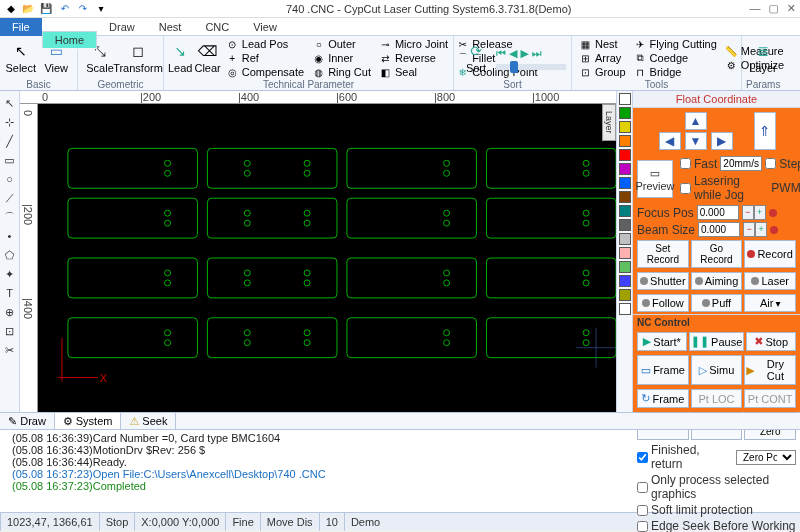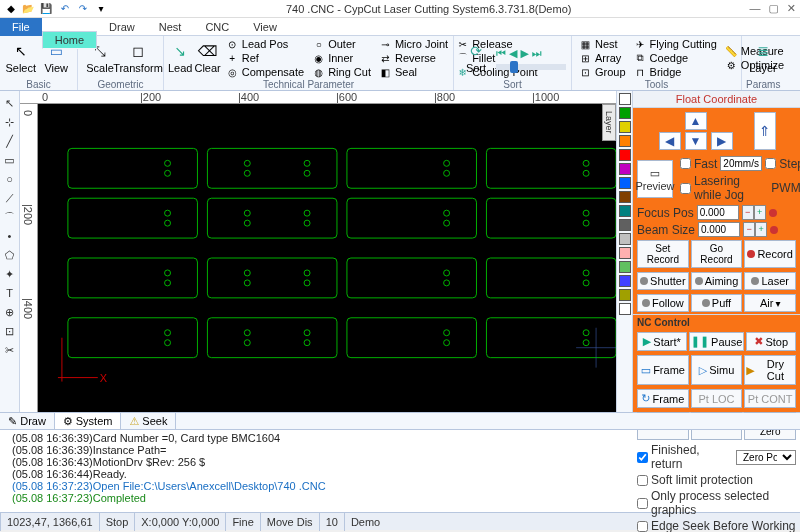--- a/index.html
+++ b/index.html
@@ -547,25 +547,25 @@
       <button>Return Zero</button>
     </div>
     <div class="rrow">
         <input type="checkbox" checked="" style="">
         <label>Finished, return</label>
         <span style="flex:1"></span>
         <select class="nbox" style="width:60px"><option>Zero Point</option></select>
       </div>
     <div class="rrow">
         <input type="checkbox" style="">
-        <label>Soft limit protection</label>
+        <label>Only process selected graphics</label>
       </div>
     <div class="rrow">
         <input type="checkbox" style="">
-        <label>Only process selected graphics</label>
+        <label>Soft limit protection</label>
       </div>
     <div class="rrow">
         <input type="checkbox" style="">
         <label>Edge Seek Before Working</label>
       </div>
 
   </div>
 </div>
 
 <div class="bottompane">
@@ -578,21 +578,20 @@
         <span>⚙</span>
         <span>System</span>
       </div>
     <div class="btab">
         <span style="color:#ca3">⚠</span>
         <span>Seek</span>
       </div>
   </div>
   <div class="log" id="logpanel">
       <div>(05.08 16:36:39)Card Number =0, Card type BMC1604</div>
-      <div>(05.08 16:36:39)Instance Path=</div>
       <div>(05.08 16:36:43)MotionDrv $Rev: 256 $</div>
       <div>(05.08 16:36:44)Ready.</div>
       <div style="color: rgb(26, 111, 196);">(05.08 16:37:23)Open File:C:\Users\Anexcell\Desktop\740 .CNC</div>
       <div style="color: rgb(26, 138, 26);">(05.08 16:37:23)Completed</div>
     </div>
 </div>
 
 <div class="statusbar">
   <div class="sb-c">
     <span>1023,47, 1366,61</span>

